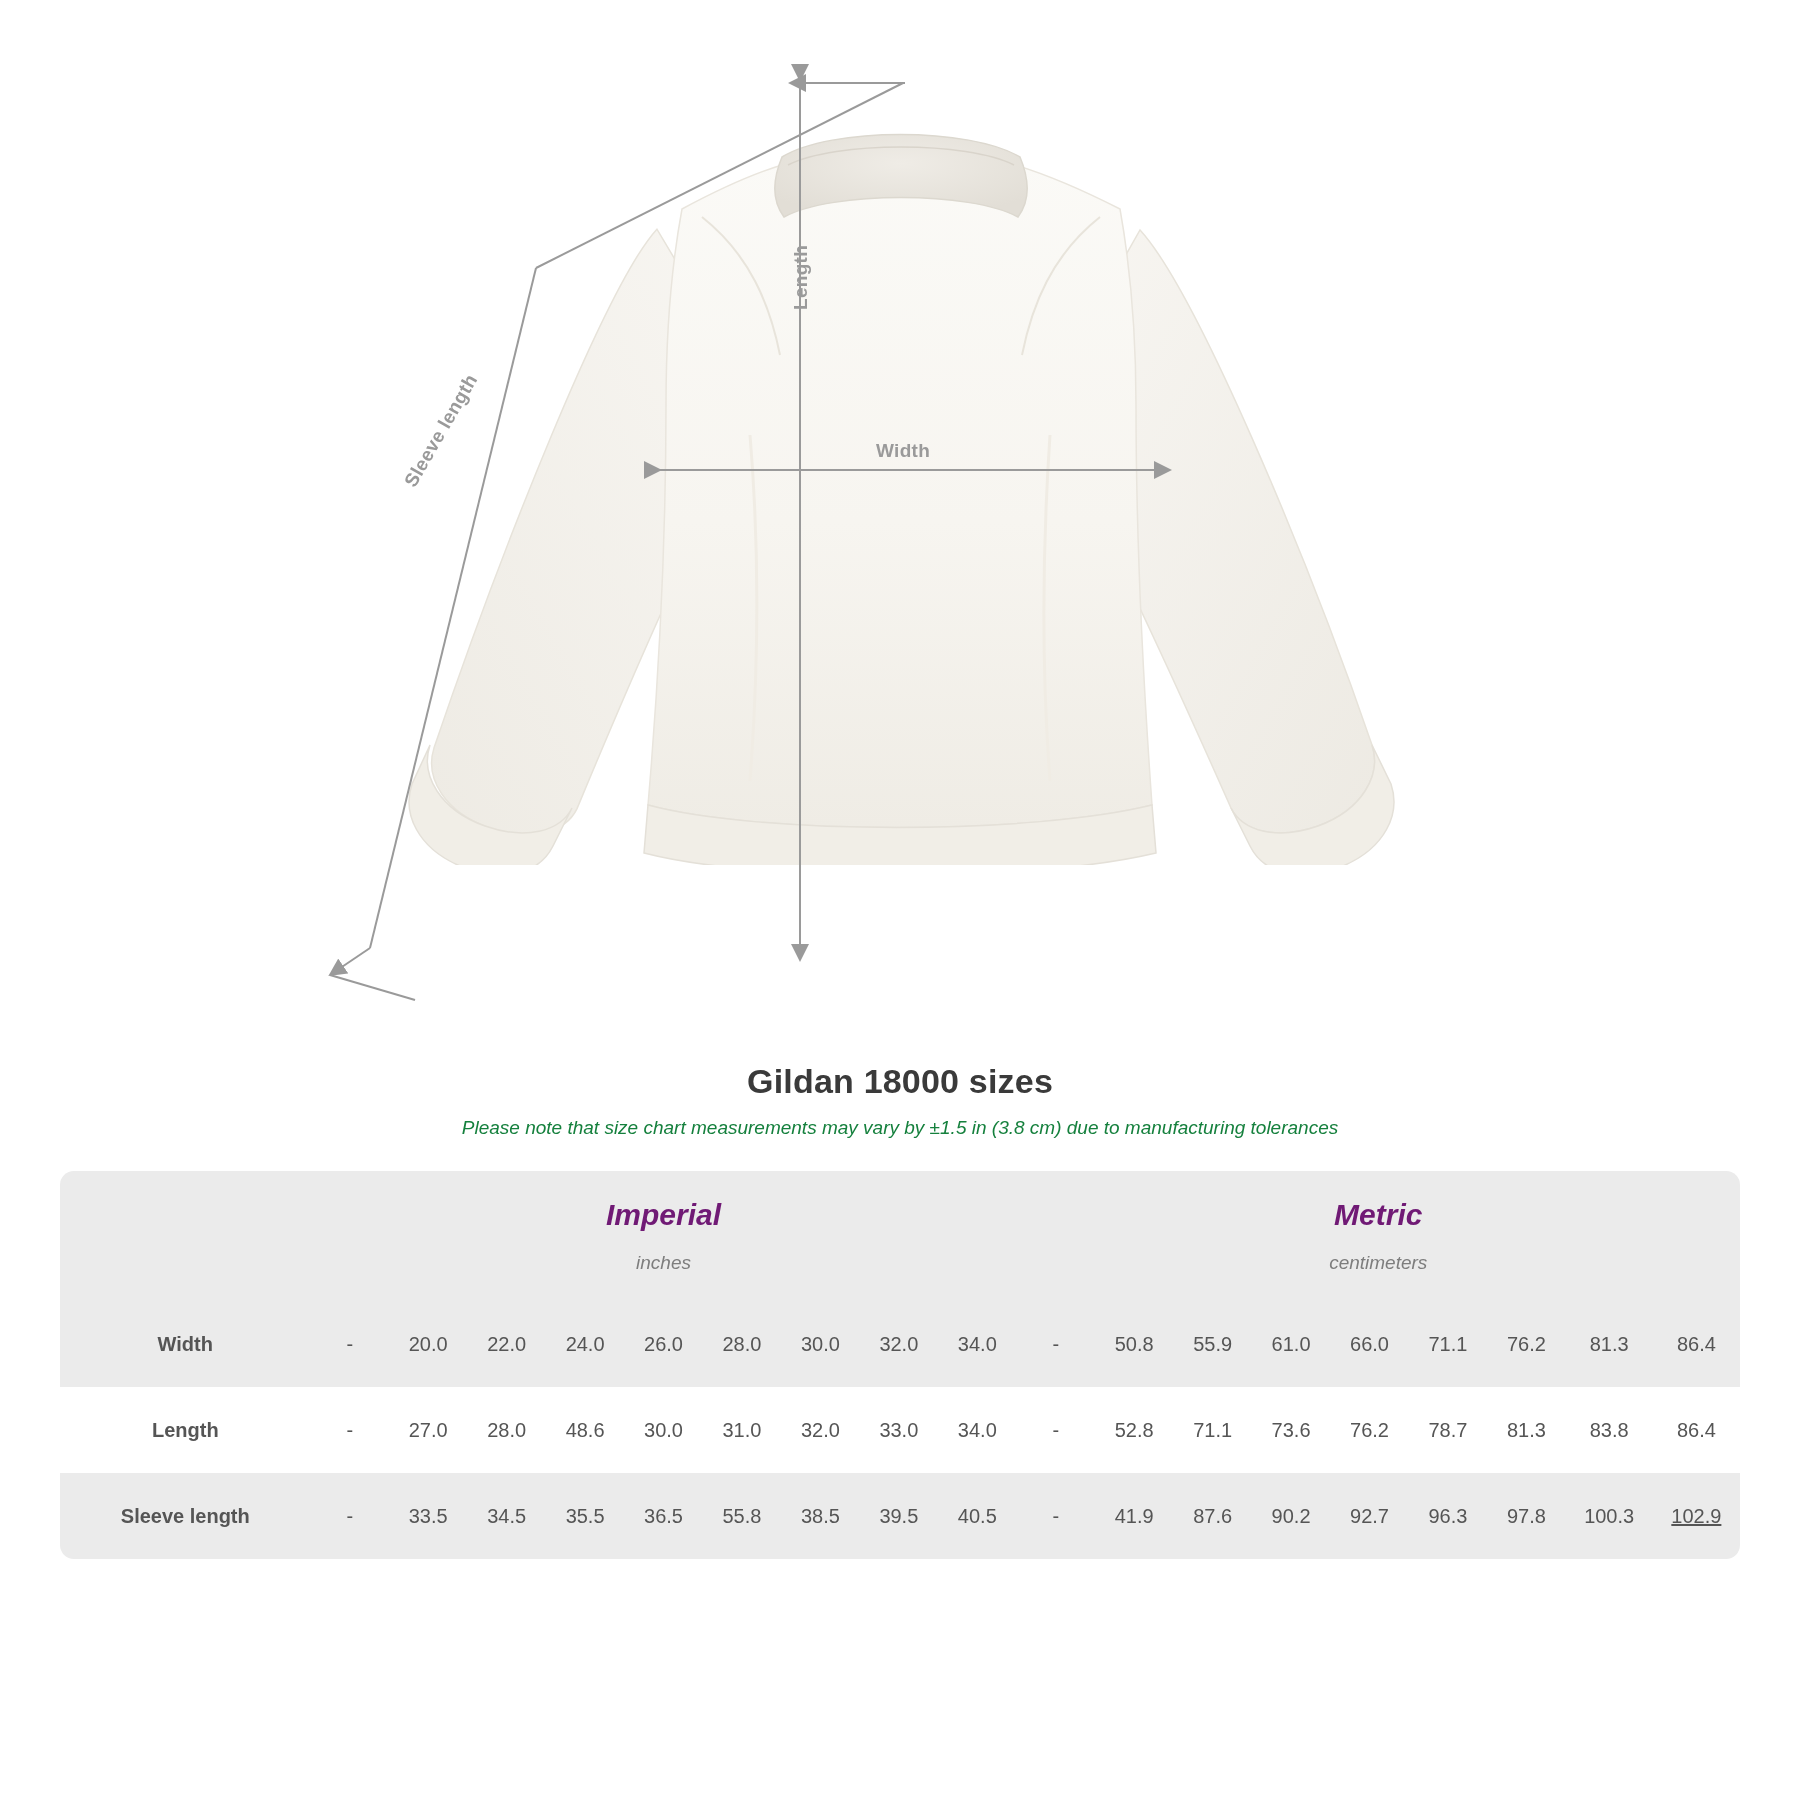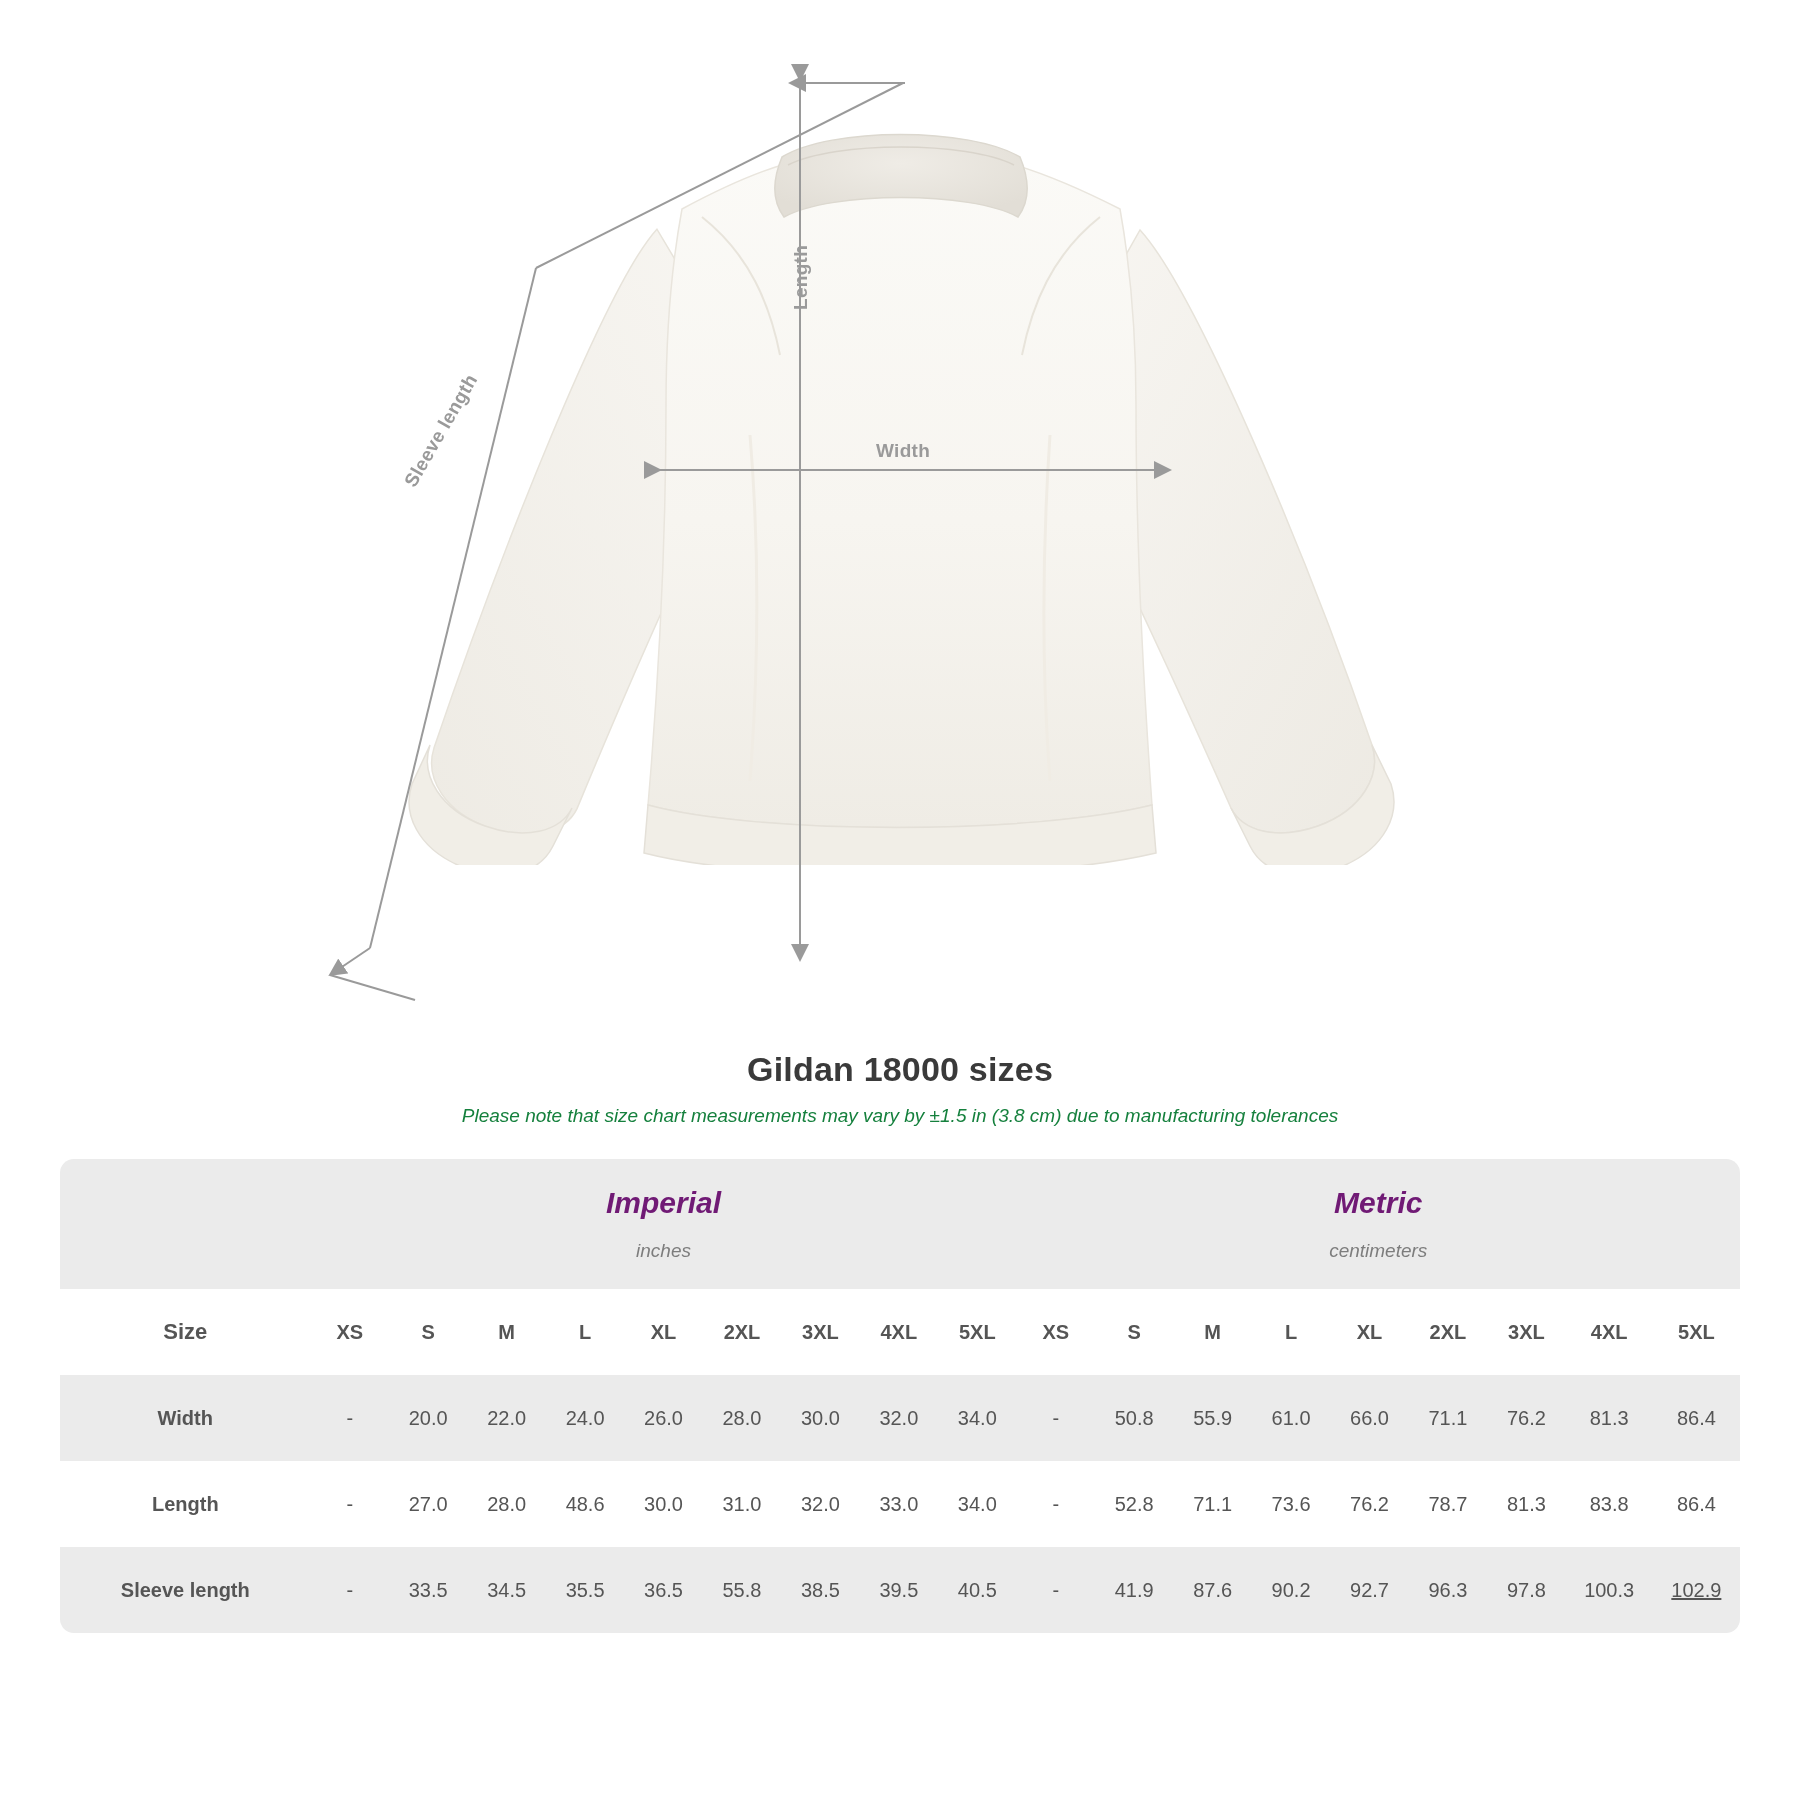--- a/index.html
+++ b/index.html
@@ -61,21 +61,21 @@
   }
   .lbl-sleeve {
     left: 400px; top: 480px;
     transform: rotate(-60deg);
     transform-origin: left top;
   }
 
   
   .title-block {
     text-align: center;
-    margin-top: 0;
+    margin-top: 12px;
   }
   .chart-title {
     font-size: 34px;
     font-weight: bold;
     color: #3a3a3a;
     margin: 0 0 16px 0;
     letter-spacing: .2px;
   }
   .chart-note {
     font-size: 19px;
@@ -265,41 +265,20 @@
           <td colspan="9">
             <div class="grp-title">Imperial</div>
             <div class="grp-sub">inches</div>
           </td>
           <td colspan="9" class="last">
             <div class="grp-title">Metric</div>
             <div class="grp-sub">centimeters</div>
           </td>
         </tr>
 
-        <tr class="hdr-row">
-          <td class="rowlabel">Size</td>
-          <td>XS</td>
-          <td>S</td>
-          <td>M</td>
-          <td>L</td>
-          <td>XL</td>
-          <td>2XL</td>
-          <td>3XL</td>
-          <td>4XL</td>
-          <td>5XL</td>
-          <td>XS</td>
-          <td>S</td>
-          <td>M</td>
-          <td>L</td>
-          <td>XL</td>
-          <td>2XL</td>
-          <td>3XL</td>
-          <td>4XL</td>
-          <td>5XL</td>
-        </tr>
 
         <tr class="data-row alt">
           <td class="rowlabel first">Width</td>
           <td>-</td>
           <td>20.0</td>
           <td>22.0</td>
           <td>24.0</td>
           <td>26.0</td>
           <td>28.0</td>
           <td>30.0</td>

